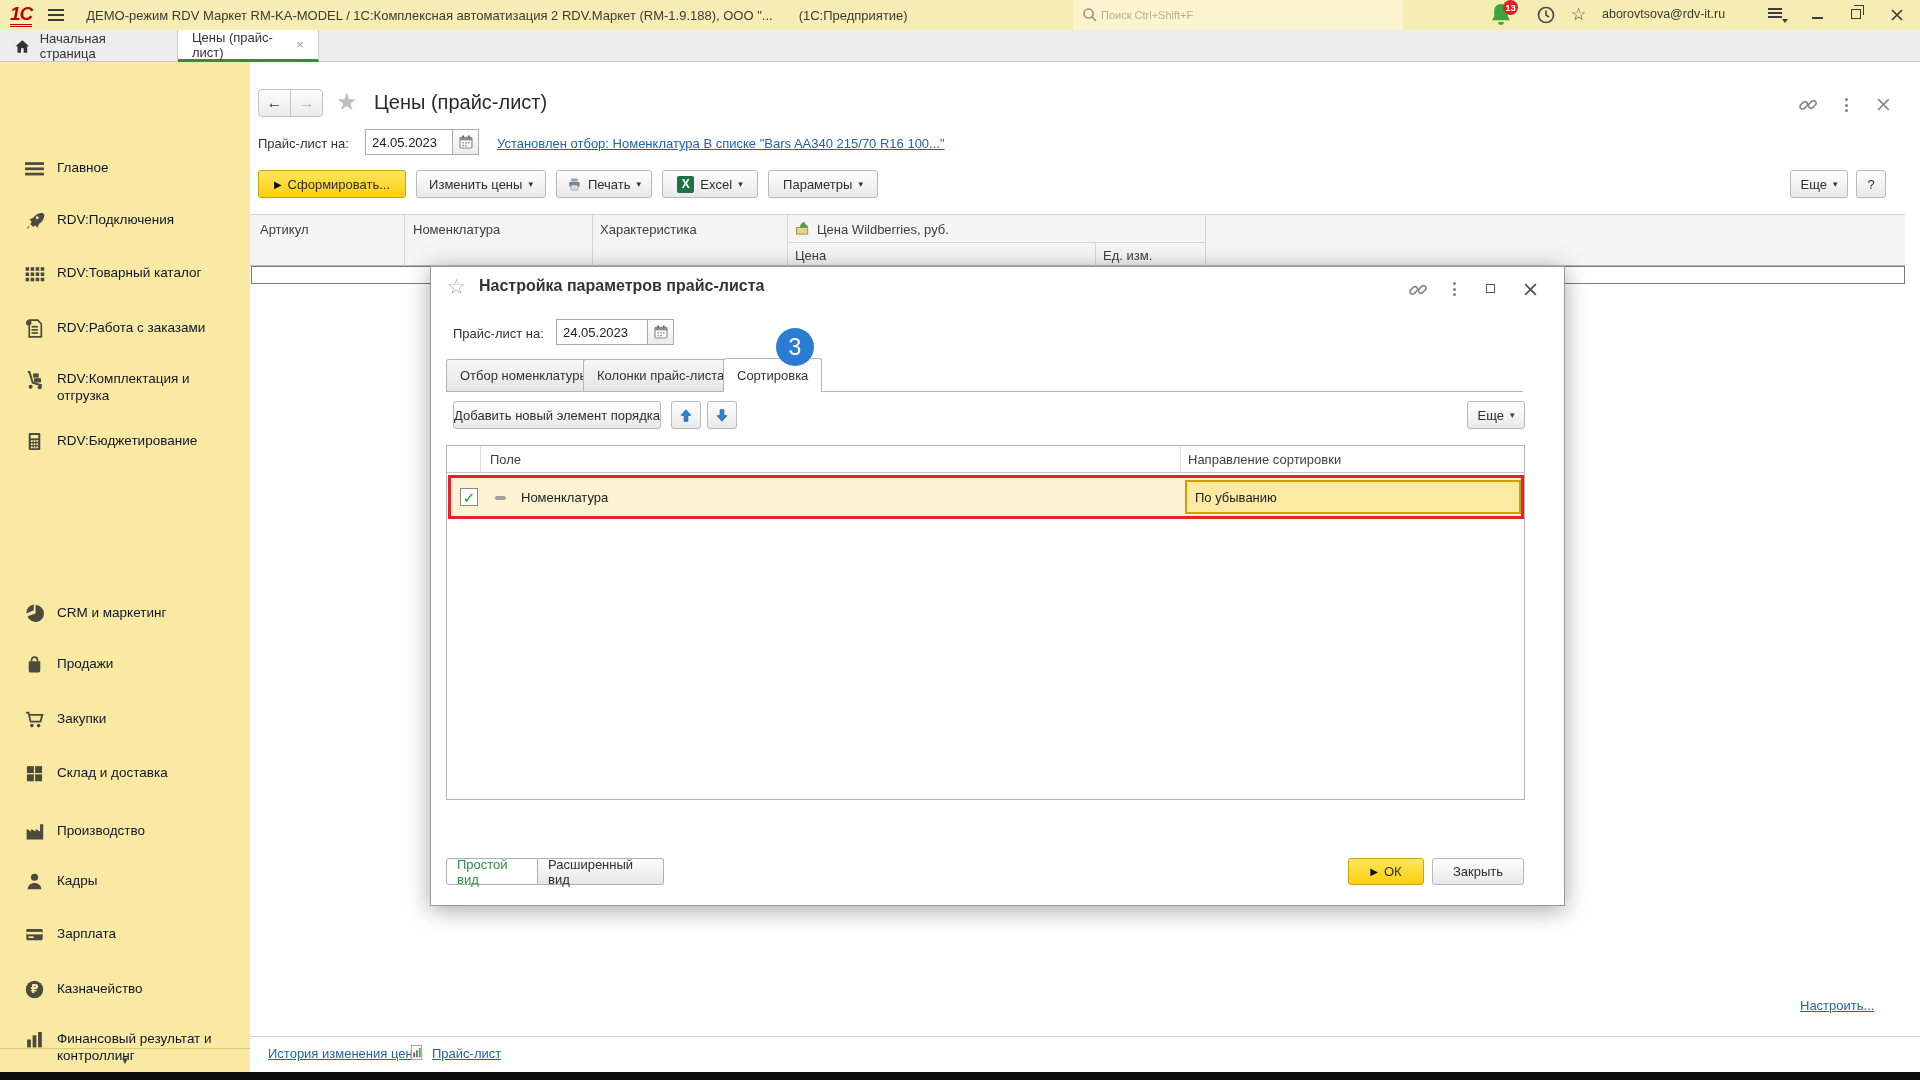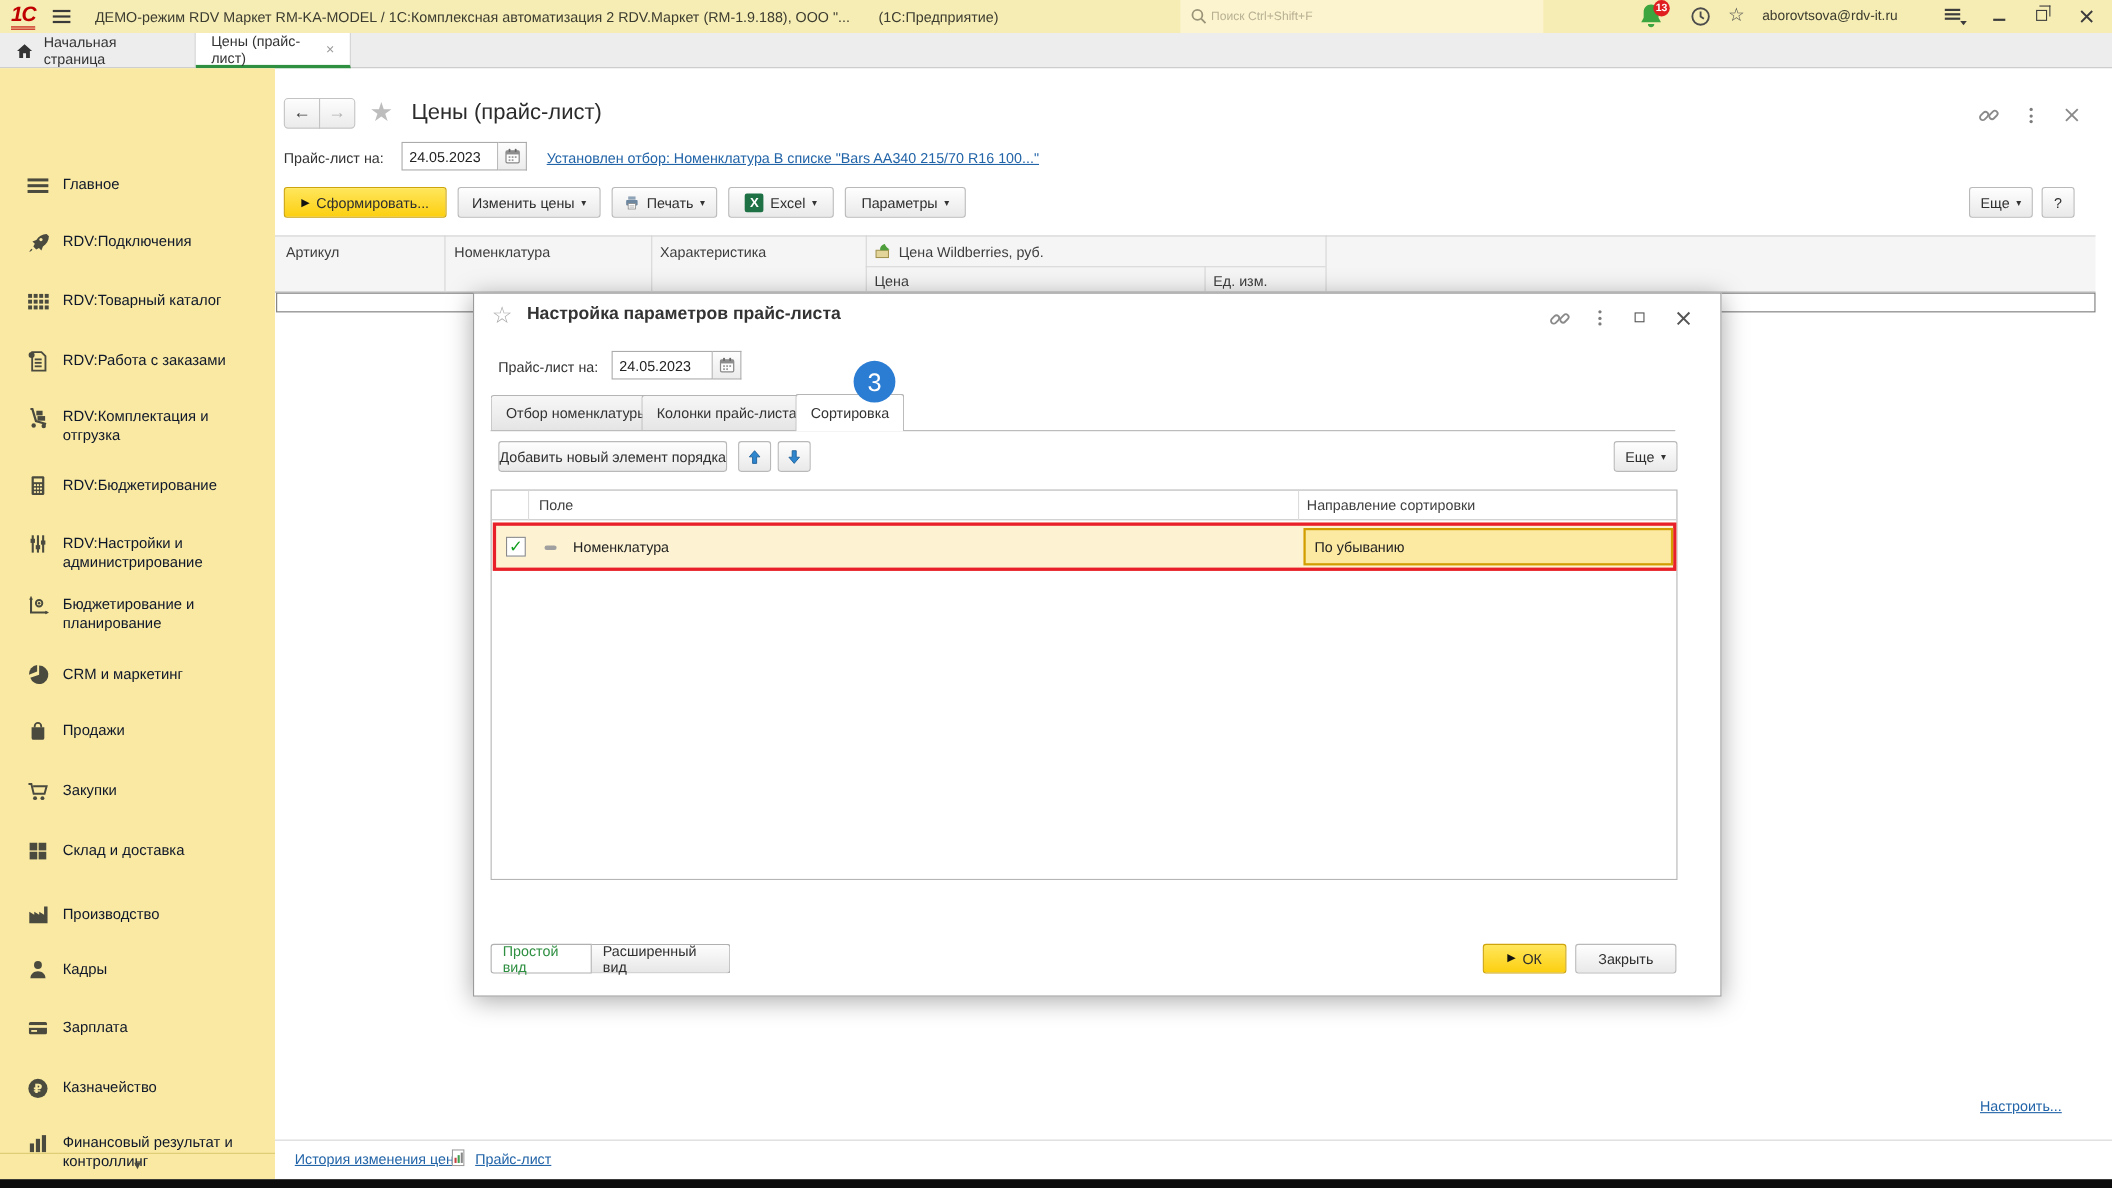--- a/index.html
+++ b/index.html
@@ -198,41 +198,20 @@
           <circle cx="12.6" cy="9.6" r="1" fill="#f9e9a2"></circle>
           <circle cx="7.4" cy="12.6" r="1" fill="#f9e9a2"></circle>
           <circle cx="10" cy="12.6" r="1" fill="#f9e9a2"></circle>
           <circle cx="12.6" cy="12.6" r="1" fill="#f9e9a2"></circle>
           <circle cx="7.4" cy="15.6" r="1" fill="#f9e9a2"></circle>
           <circle cx="10" cy="15.6" r="1" fill="#f9e9a2"></circle>
           <circle cx="12.6" cy="15.6" r="1" fill="#f9e9a2"></circle>
         </svg>
       <span class="sb-label">RDV:Бюджетирование</span>
     </div>
-    <div class="sb-item" style="top:423px">
-      <svg class="icn" viewBox="0 0 20 20">
-          <rect x="4.6" y="2.5" width="1.8" height="15"></rect>
-          <rect x="9.1" y="2.5" width="1.8" height="15"></rect>
-          <rect x="13.6" y="2.5" width="1.8" height="15"></rect>
-          <rect x="3.6" y="5.5" width="3.8" height="3.6"></rect>
-          <rect x="8.1" y="11" width="3.8" height="3.6"></rect>
-          <rect x="12.6" y="7" width="3.8" height="3.6"></rect>
-        </svg>
-      <span class="sb-label">RDV:Настройки и администрирование</span>
-    </div>
-    <div class="sb-item" style="top:479px">
-      <svg class="icn" viewBox="0 0 20 20">
-          <path d="M4 3.5v12.5h14" fill="none" stroke="#4a4a3e" stroke-width="1.8"></path>
-          <path d="M2.4 5L4 1.6 5.6 5z"></path>
-          <path d="M16.4 14.4l3.2 1.6-3.2 1.6z"></path>
-          <circle cx="11" cy="8" r="2.8" fill="none" stroke="#4a4a3e" stroke-width="1.6"></circle>
-          <circle cx="11" cy="8" r="1.1"></circle>
-        </svg>
-      <span class="sb-label">Бюджетирование и планирование</span>
-    </div>
     <div class="sb-item" style="top:542px">
       <svg class="icn" viewBox="0 0 20 20">
           <path d="M11 2a8 8 0 1 1-7.6 10.5L11 10z"></path>
           <path d="M9.3 1.5A8 8 0 0 0 2.2 9.9l7.1-2.9z"></path>
         </svg>
       <span class="sb-label">CRM и маркетинг</span>
     </div>
     <div class="sb-item" style="top:593px">
       <svg class="icn" viewBox="0 0 20 20">
           <path d="M4.5 6.8h11V16a1.6 1.6 0 0 1-1.6 1.6H6.1A1.6 1.6 0 0 1 4.5 16z"></path>

